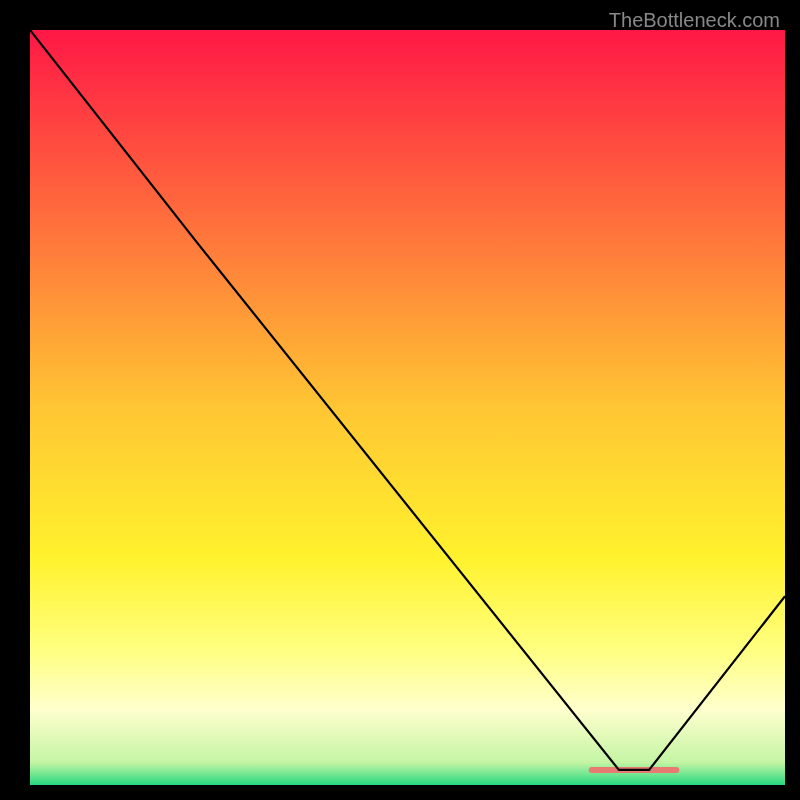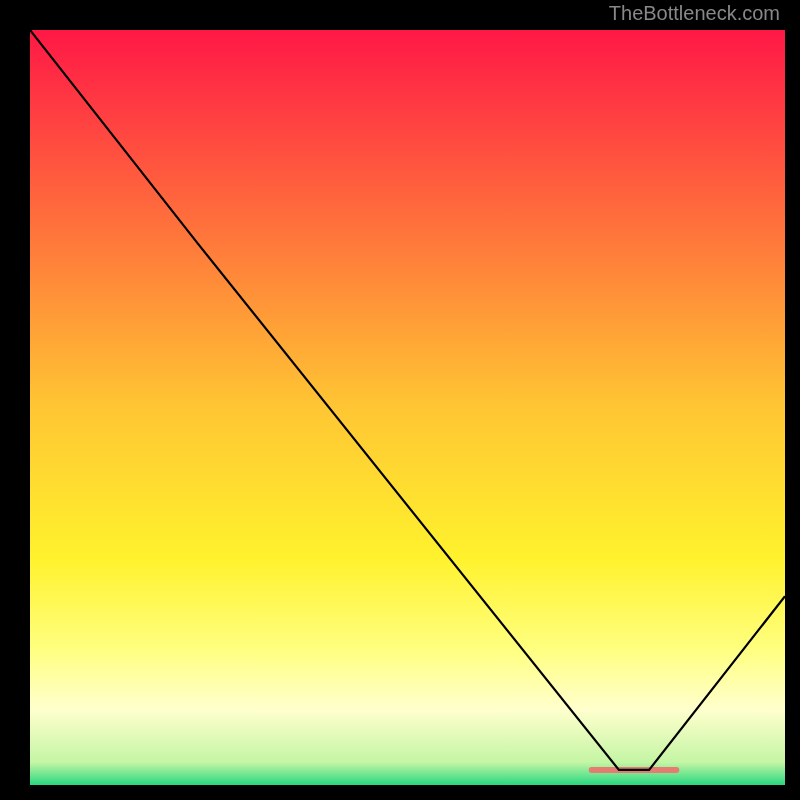--- a/index.html
+++ b/index.html
@@ -6,21 +6,21 @@
     margin: 0;
     padding: 0;
     width: 800px;
     height: 800px;
     background: #000;
     position: relative;
     font-family: Arial, sans-serif;
   }
   .watermark {
     position: absolute;
-    top: 2px;
+    top: 9px;
     right: 20px;
     color: #888;
     font-size: 20px;
     font-family: Arial, sans-serif;
     z-index: 10;
   }
   .plot-area {
     position: absolute;
     left: 30px;
     top: 30px;

